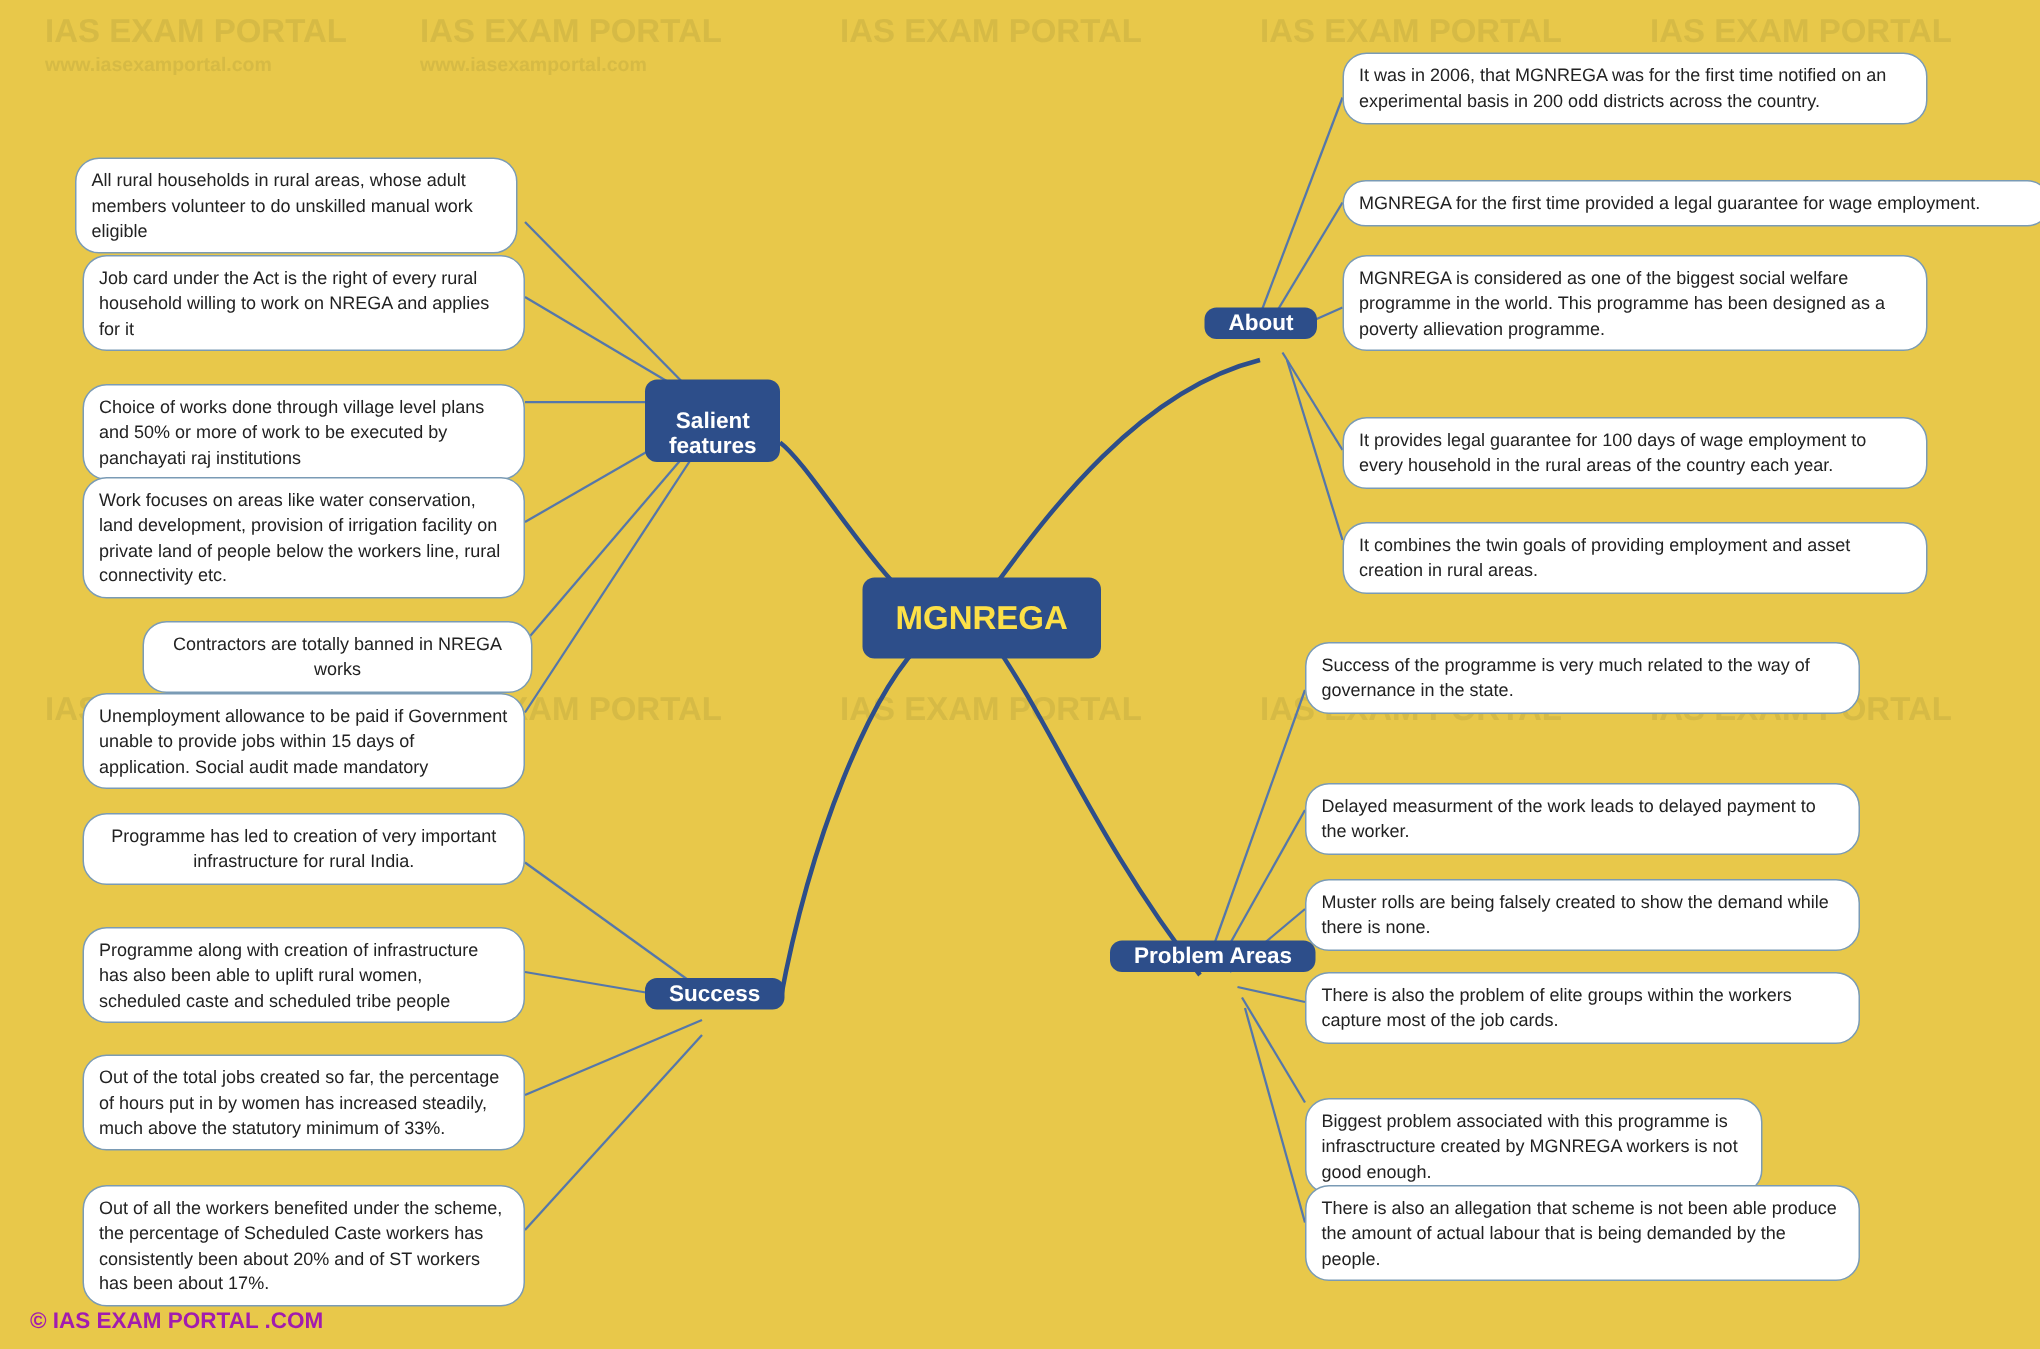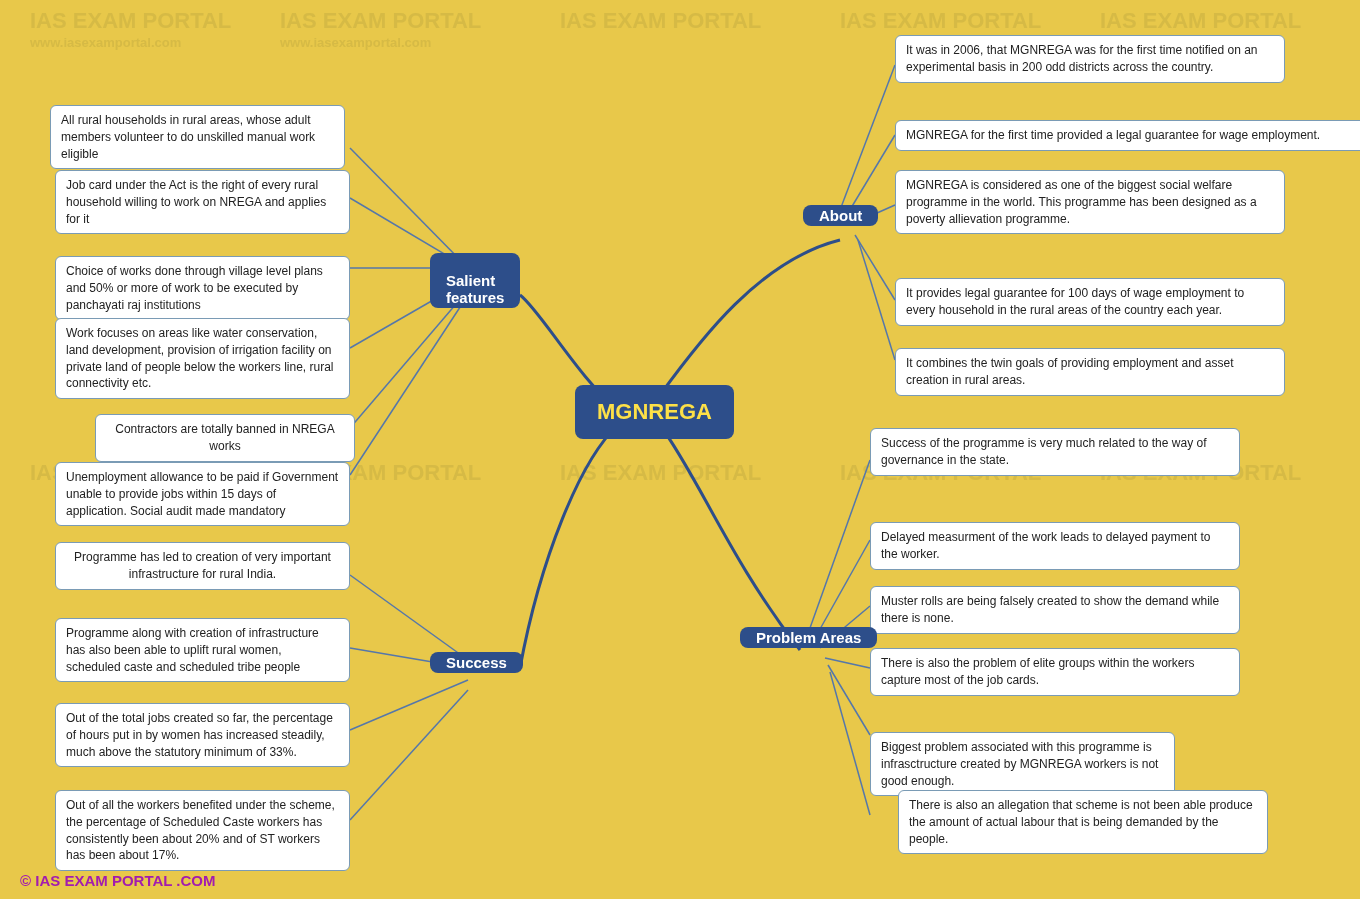--- a/index.html
+++ b/index.html
@@ -17,21 +17,21 @@
       font-size: 22px;
       font-weight: bold;
       pointer-events: none;
       white-space: nowrap;
       z-index: 0;
     }
     .node-box {
       position: absolute;
       background: white;
       border: 1.5px solid #7a9bb5;
-      border-radius: 6px;
+      border-radius: 16px;
       padding: 6px 10px;
       font-size: 12px;
       color: #222;
       line-height: 1.4;
       z-index: 10;
     }
     .center-node {
       position: absolute;
       background: #2d4e8a;
       color: #fde047;
@@ -107,21 +107,21 @@
   <line x1="820" y1="648" x2="870" y2="606" stroke="#5577aa" stroke-width="1.5"></line>
   <line x1="825" y1="658" x2="870" y2="668" stroke="#5577aa" stroke-width="1.5"></line>
   <line x1="828" y1="665" x2="870" y2="735" stroke="#5577aa" stroke-width="1.5"></line>
   <line x1="830" y1="672" x2="870" y2="815" stroke="#5577aa" stroke-width="1.5"></line>
 </svg>
 
 <div class="center-node" style="left: 575px; top: 385px;">
   <span>MGNREGA</span>
 </div>
 
-<div class="category-node" style="left: 430px; top: 253px; white-space: pre-line; text-align:left;">
+<div class="category-node" style="left: 430px; top: 253px; white-space: pre-line; text-align:center;">
   <span>Salient
 features</span>
 </div>
 
 <div class="category-node" style="left: 803px; top: 205px;">
   <span>About</span>
 </div>
 
 <div class="category-node" style="left: 430px; top: 652px;">
   <span>Success</span>
@@ -187,21 +187,21 @@
 </div>
 <div class="node-box" style="left:870px; top:586px; width:370px;">
   <span>Muster rolls are being falsely created to show the demand while there is none.</span>
 </div>
 <div class="node-box" style="left:870px; top:648px; width:370px;">
   <span>There is also the problem of elite groups within the workers capture most of the job cards.</span>
 </div>
 <div class="node-box" style="left:870px; top:732px; width:305px;">
   <span>Biggest problem associated with this programme is infrasctructure created by MGNREGA workers is not good enough.</span>
 </div>
-<div class="node-box" style="left:870px; top:790px; width:370px;margin-left:28px;">
+<div class="node-box" style="left:870px; top:790px; width:370px;">
   <span>There is also an allegation that scheme is not been able produce the amount of actual labour that is being demanded by the people.</span>
 </div>
 
 <div class="footer">
   <span>© IAS EXAM PORTAL .COM</span>
 </div>
 
 <div class="watermark" style="top:8px; left:30px;">IAS EXAM PORTAL</div>
 <div class="watermark" style="top:8px; left:280px;">IAS EXAM PORTAL</div>
 <div class="watermark" style="top:8px; left:560px;">IAS EXAM PORTAL</div>

